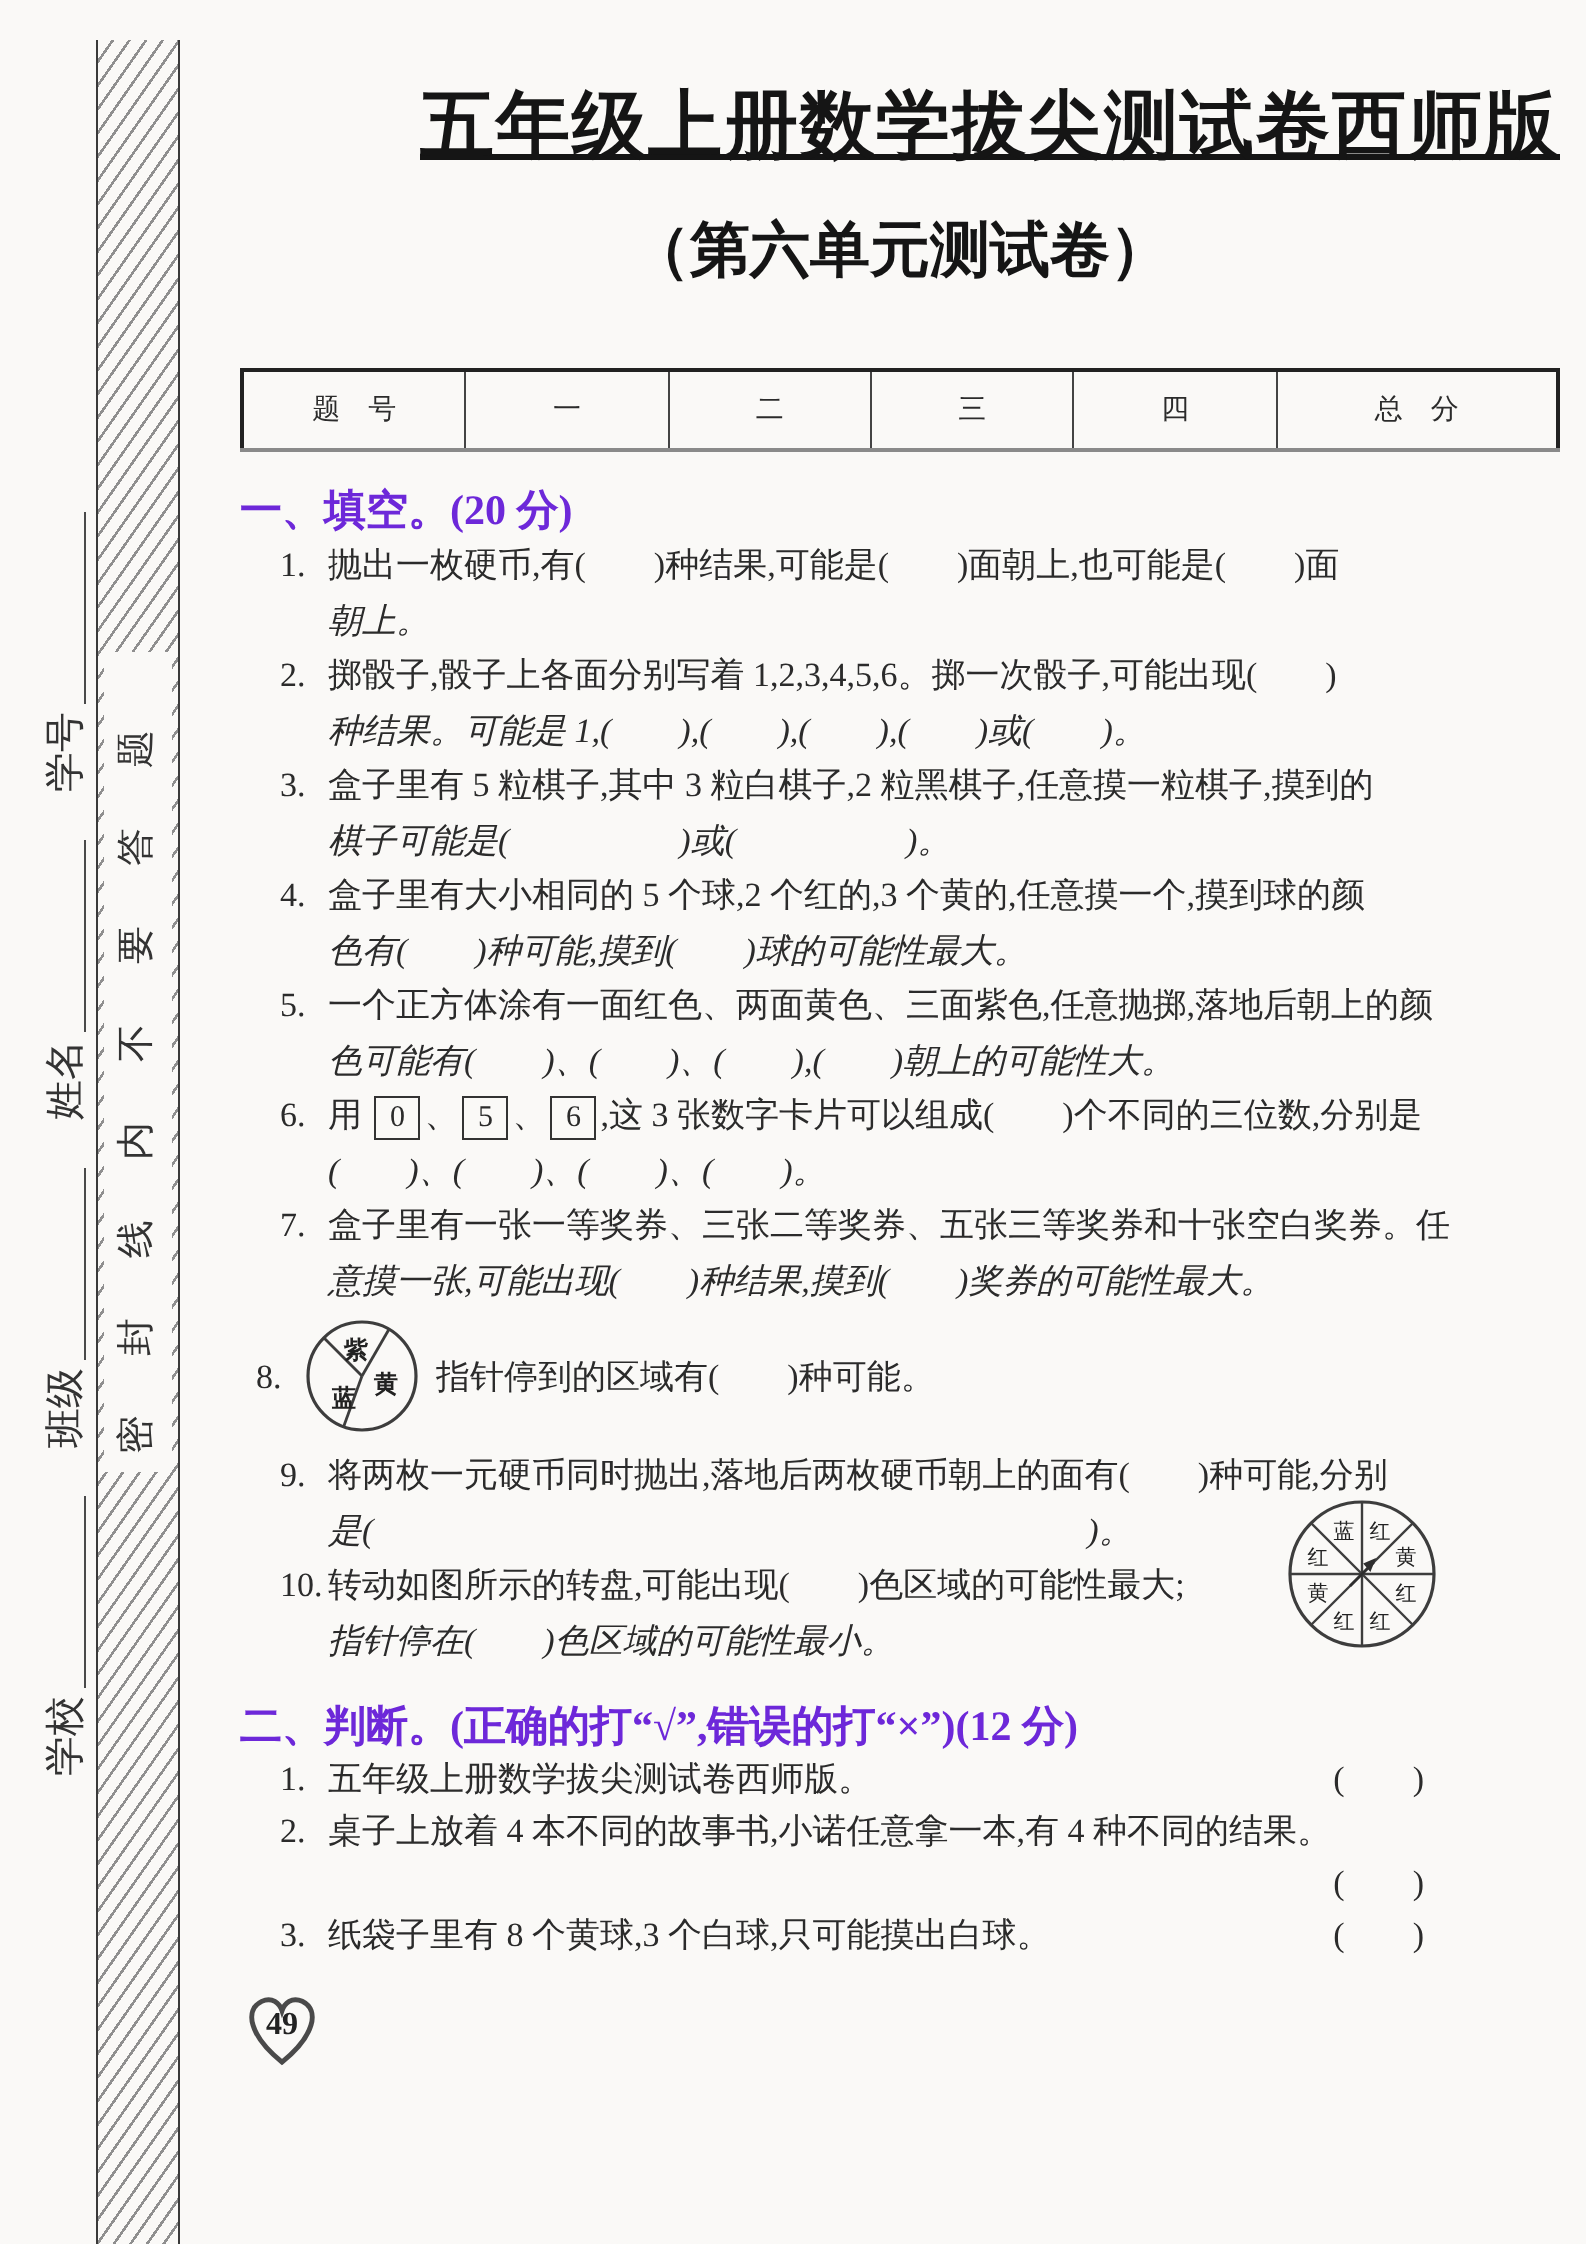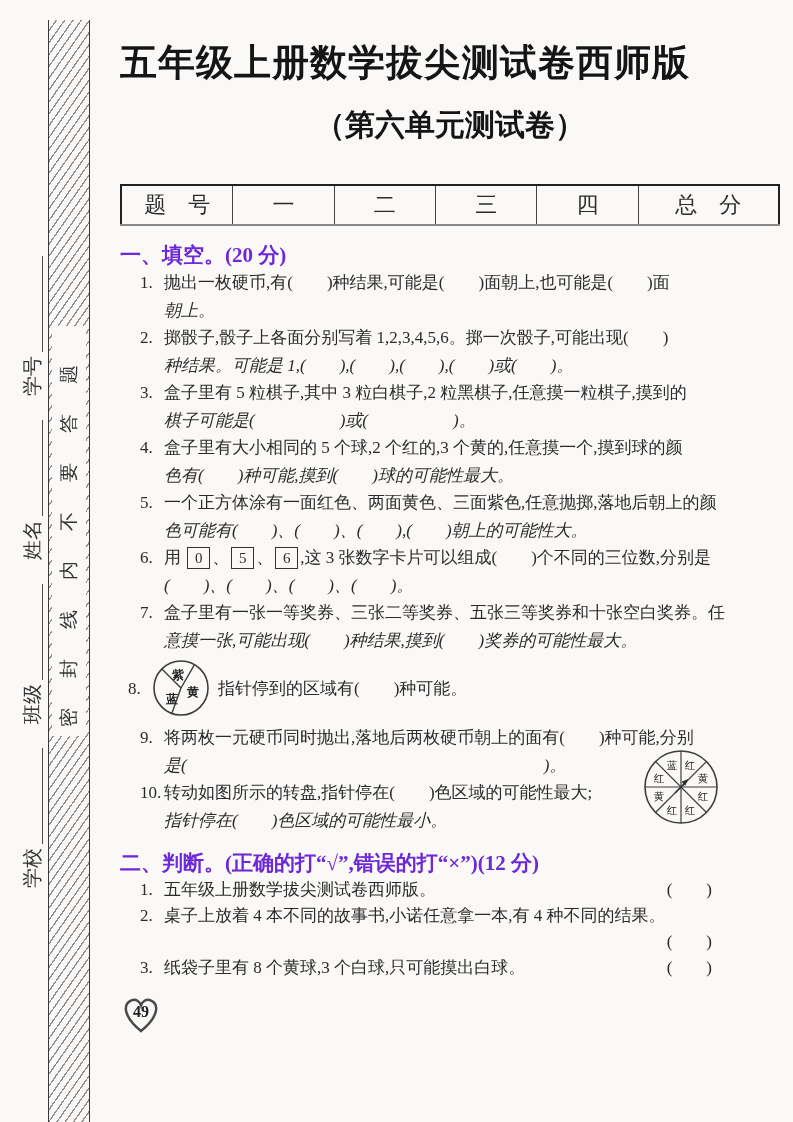--- a/index.html
+++ b/index.html
@@ -26,35 +26,36 @@
   }
   .seal-text{
     position:absolute;left:-185px;top:494px;width:410px;height:34px;
     transform:rotate(-90deg);
     background:#faf9f7;text-align:center;line-height:34px;
     font-size:19px;letter-spacing:30px;color:#333;white-space:nowrap;
   }
   
   .main{position:absolute;left:120px;top:0;width:660px;}
   h1.title{
-    margin:38px 0 0;text-align:left;font-size:37px;font-weight:900;
+    margin:38px 0 0;text-align:right;font-size:37px;font-weight:900;
     color:#151515;font-family:"Liberation Sans","DejaVu Sans",sans-serif;
     letter-spacing:1px;
+    text-decoration:underline;
   }
   h2.subtitle{
     margin:17px 0 12px;text-align:center;font-size:30px;font-weight:900;
     color:#151515;font-family:"Liberation Sans","DejaVu Sans",sans-serif;
   }
   table.score{
     border-collapse:collapse;width:100%;margin-top:38px;
     border:2.5px solid #222;table-layout:fixed;
   }
   table.score td{
     border:1px solid #444;height:36px;text-align:center;
-    font-size:22px;color:#2b2b2b;
+    font-size:14px;color:#2b2b2b;
   }
   table.score tr.hdr td{border-bottom:2px solid #8a8a8a;}
   .sec-heading{font-size:21px;font-weight:bold;color:#6d28d9;margin-top:15px;line-height:28px;}
   .sec{font-size:17px;line-height:27.5px;}
   .q{padding-left:20px;}
   .qnum{display:inline-block;min-width:24px;}
   .cont{padding-left:24px;font-style:italic;}
   .card{
     display:inline-block;border:1px solid #333;min-width:15px;text-align:center;
     padding:0 3px;line-height:20px;margin:0 2px;font-size:15px;
@@ -170,21 +171,21 @@
       </svg>
       <span>指针停到的区域有(　　)种可能。</span>
     </div>
 
     <div class="q9q10">
       <div class="q">
         <div><span class="qnum">9.</span><span>将两枚一元硬币同时抛出,落地后两枚硬币朝上的面有(　　)种可能,分别</span></div>
         <div class="cont">是(　　　　　　　　　　　　　　　　　　　　　)。</div>
       </div>
       <div class="q">
-        <div><span class="qnum">10.</span><span>转动如图所示的转盘,指针停在(　　)色区域的可能性最大;</span></div>
+        <div><span class="qnum">10.</span><span>转动如图所示的转盘,可能出现(　　)色区域的可能性最大;</span></div>
         <div class="cont">指针停在(　　)色区域的可能性最小。</div>
       </div>
       <svg class="wheel" width="78" height="78" viewBox="0 0 78 78">
         <circle cx="39" cy="39" r="36" fill="none" stroke="#3d3d3d" stroke-width="1.6"></circle>
         <line x1="39" y1="3" x2="39" y2="75" stroke="#3d3d3d" stroke-width="1.2"></line>
         <line x1="3" y1="39" x2="75" y2="39" stroke="#3d3d3d" stroke-width="1.2"></line>
         <line x1="13.5" y1="13.5" x2="64.5" y2="64.5" stroke="#3d3d3d" stroke-width="1.2"></line>
         <line x1="13.5" y1="64.5" x2="64.5" y2="13.5" stroke="#3d3d3d" stroke-width="1.2"></line>
         <line x1="33" y1="45" x2="45" y2="33" stroke="#2e2e2e" stroke-width="1.4"></line>
         <polygon points="46,31 39.6,33.8 43.2,38" fill="#2e2e2e"></polygon>

